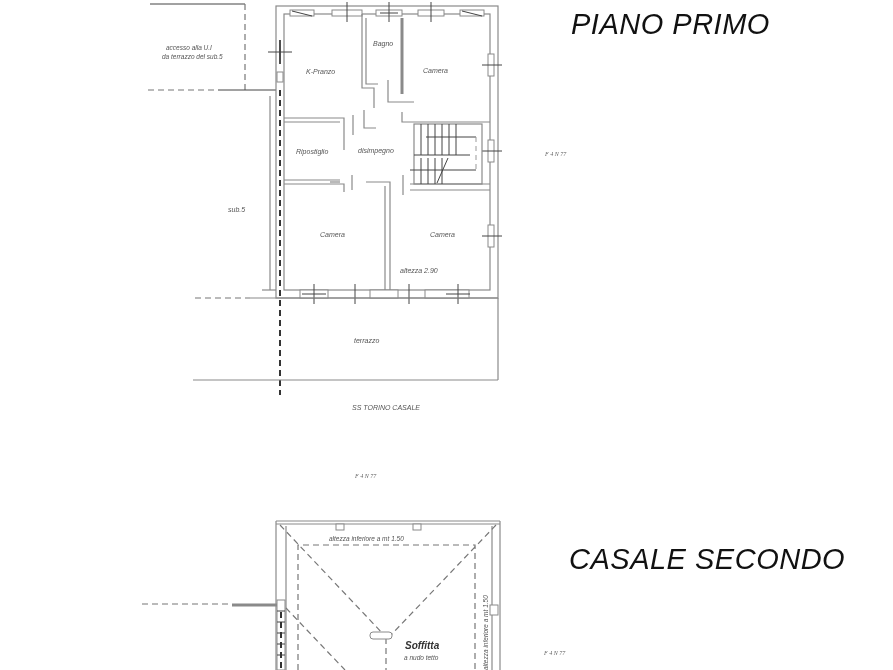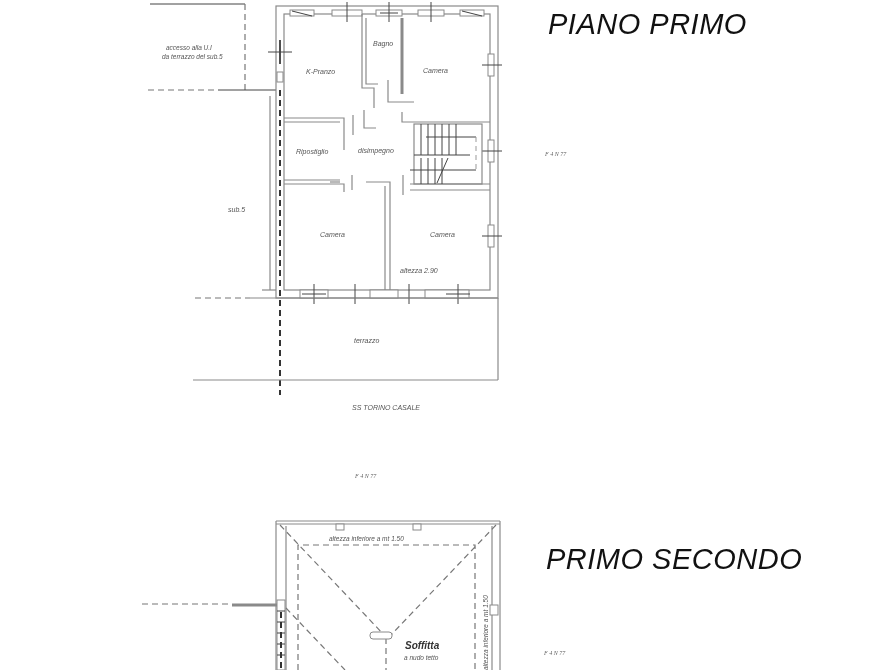--- a/index.html
+++ b/index.html
@@ -11,21 +11,21 @@
   .dash-heavy { fill: none; stroke: #333; stroke-width: 2; stroke-dasharray: 6 4; }
   .dash-light { fill: none; stroke: #999; stroke-width: 1; stroke-dasharray: 5 4; }
   .line { fill: none; stroke: #444; stroke-width: 1; }
   .line-dark { fill: none; stroke: #222; stroke-width: 1.6; }
   .win { fill: #fff; stroke: #8a8a8a; stroke-width: 1; }
   .room-label { font-family: "Liberation Sans", sans-serif; font-size: 7px; font-style: italic; fill: #555; }
   .note-label { font-family: "Liberation Sans", sans-serif; font-size: 6.5px; font-style: italic; fill: #555; }
   .ref-label { font-family: "Liberation Serif", serif; font-size: 6px; font-style: italic; fill: #666; }
   .title {
     position: absolute; font-family: "Liberation Sans", sans-serif; font-style: italic;
-    font-size: 29px; color: #111; letter-spacing: 0.5px; white-space: nowrap;
+    font-size: 29px; color: #111; letter-spacing: 0.5px; white-space: nowrap; margin-left: 23px;
   }
   .soffitta { font-family: "Liberation Sans", sans-serif; font-size: 10px; font-weight: bold; font-style: italic; fill: #333; }
 </style>
 </head>
 <body>
 
 <svg id="plan" viewBox="0 0 893 670" xmlns="http://www.w3.org/2000/svg">
 
   <g>
 
@@ -174,13 +174,13 @@
   </g>
 
   <text class="note-label" x="329" y="541">altezza inferiore a mt 1.50</text>
   <text class="note-label" x="0" y="0" transform="translate(488,670) rotate(-90)">altezza inferiore a mt 1.50</text>
   <text class="soffitta" x="405" y="649">Soffitta</text>
   <text class="note-label" x="404" y="660">a nudo tetto</text>
   <text class="ref-label" x="544" y="655">F 4 N 77</text>
 </svg>
 
 <div class="title" style="left:548px; top:8px;">PIANO PRIMO</div>
-<div class="title" style="left:546px; top:543px;">PRIMO SECONDO</div>
+<div class="title" style="left:546px; top:543px;">CASALE SECONDO</div>
 
 </body></html>

